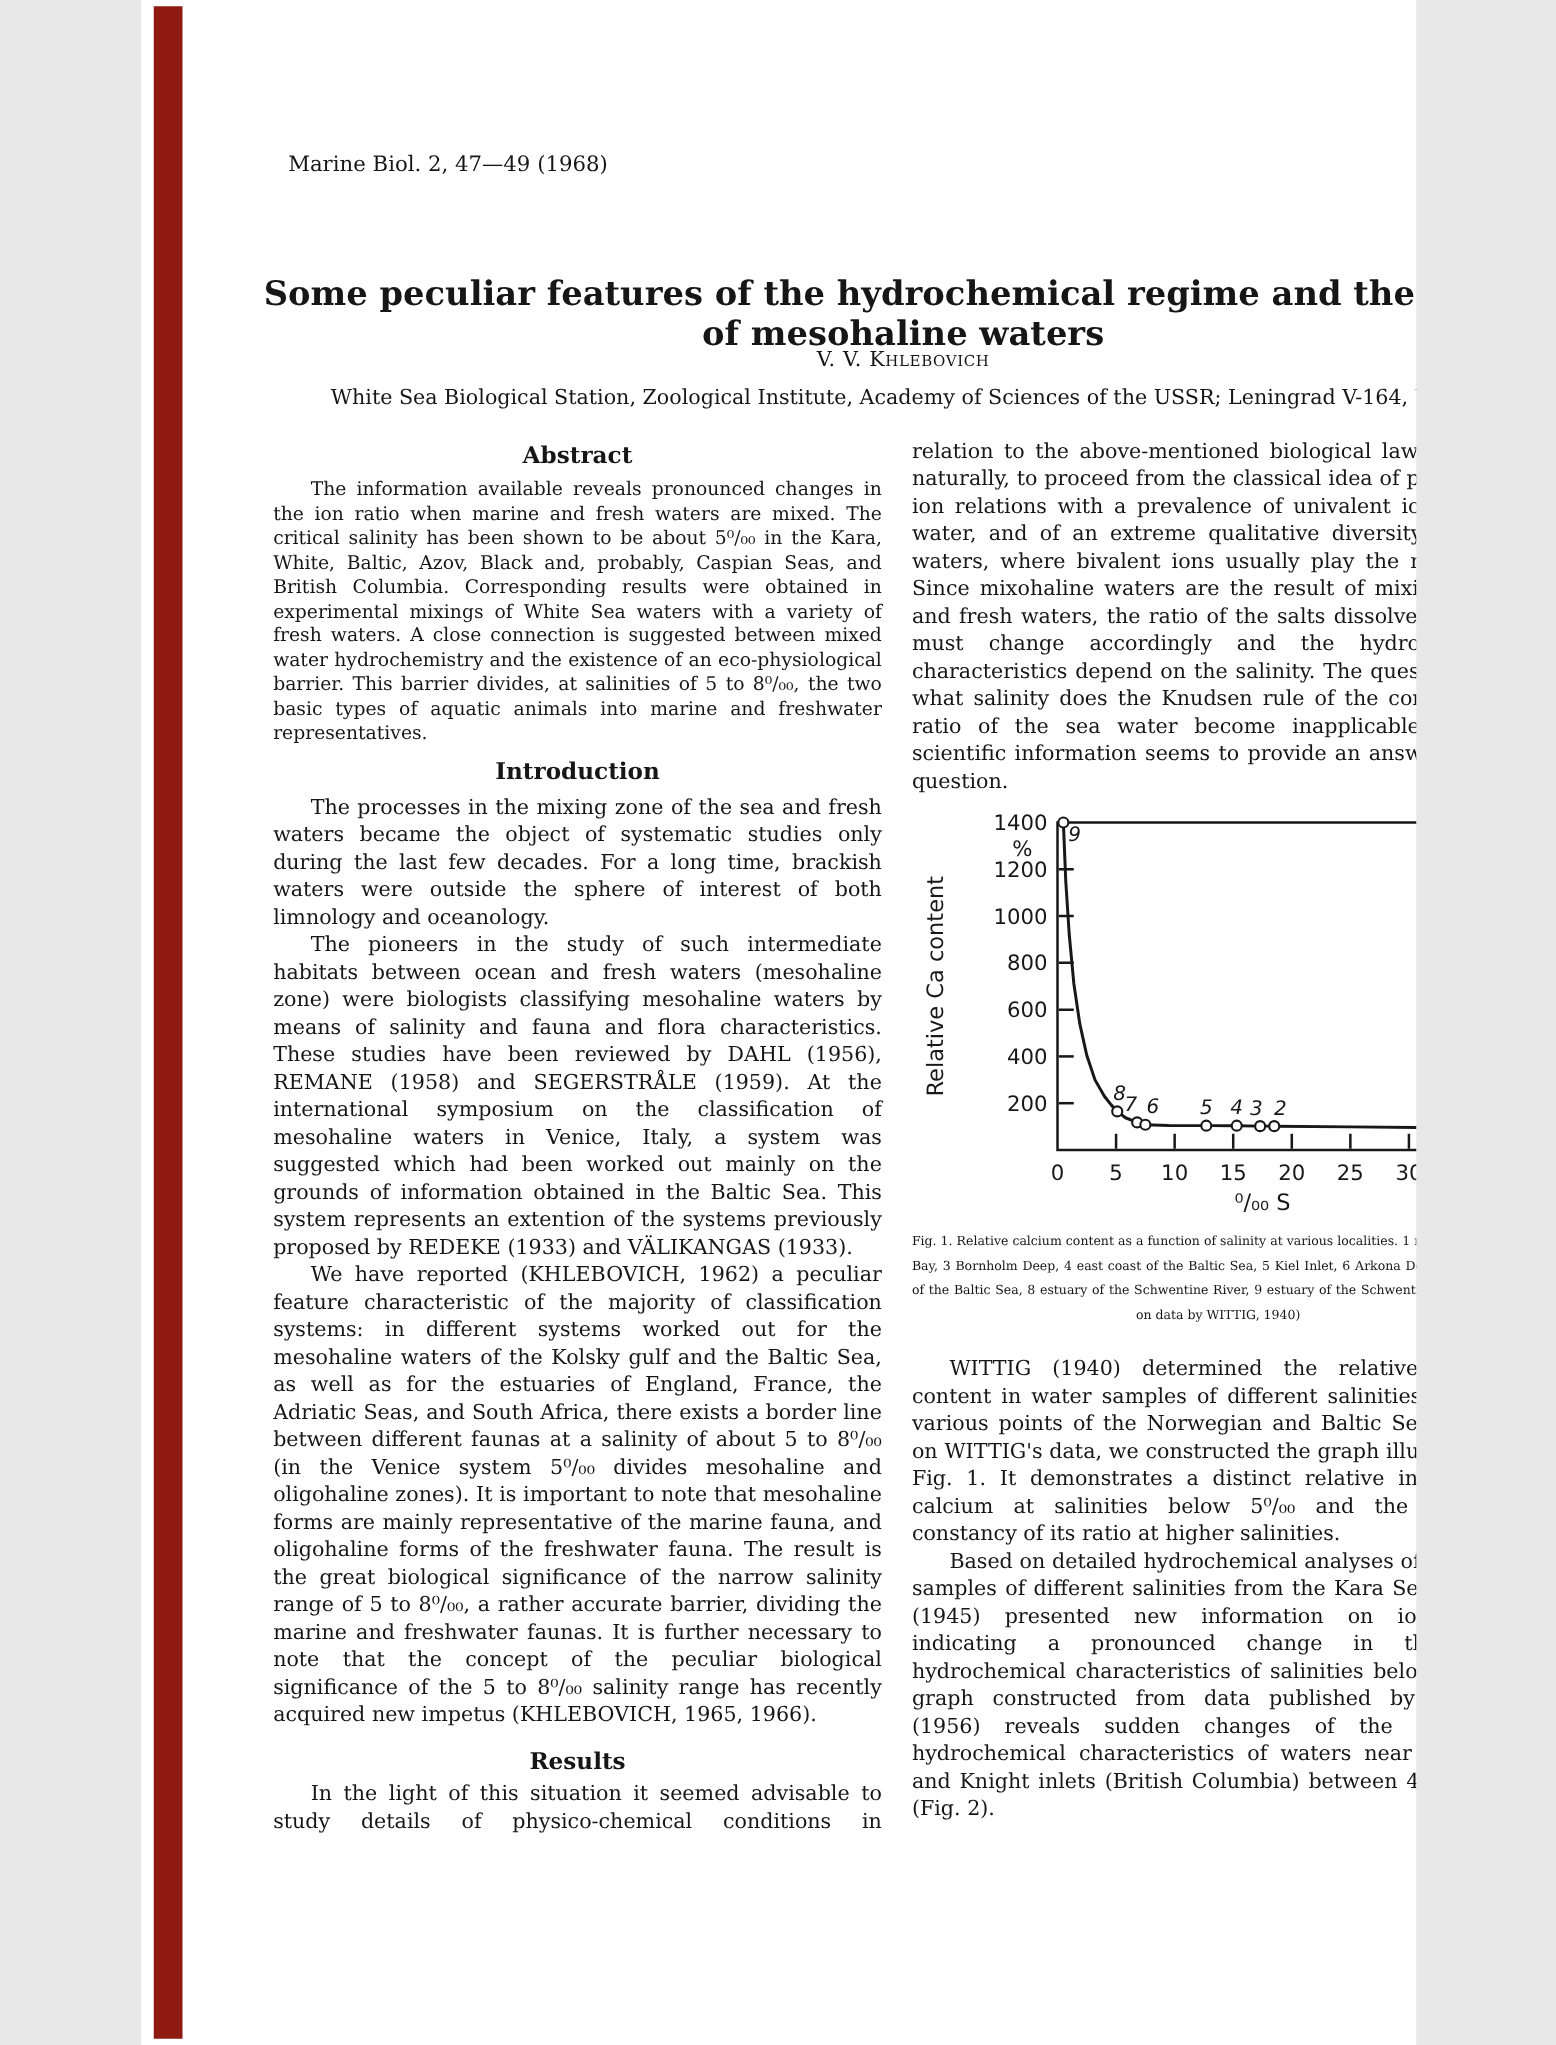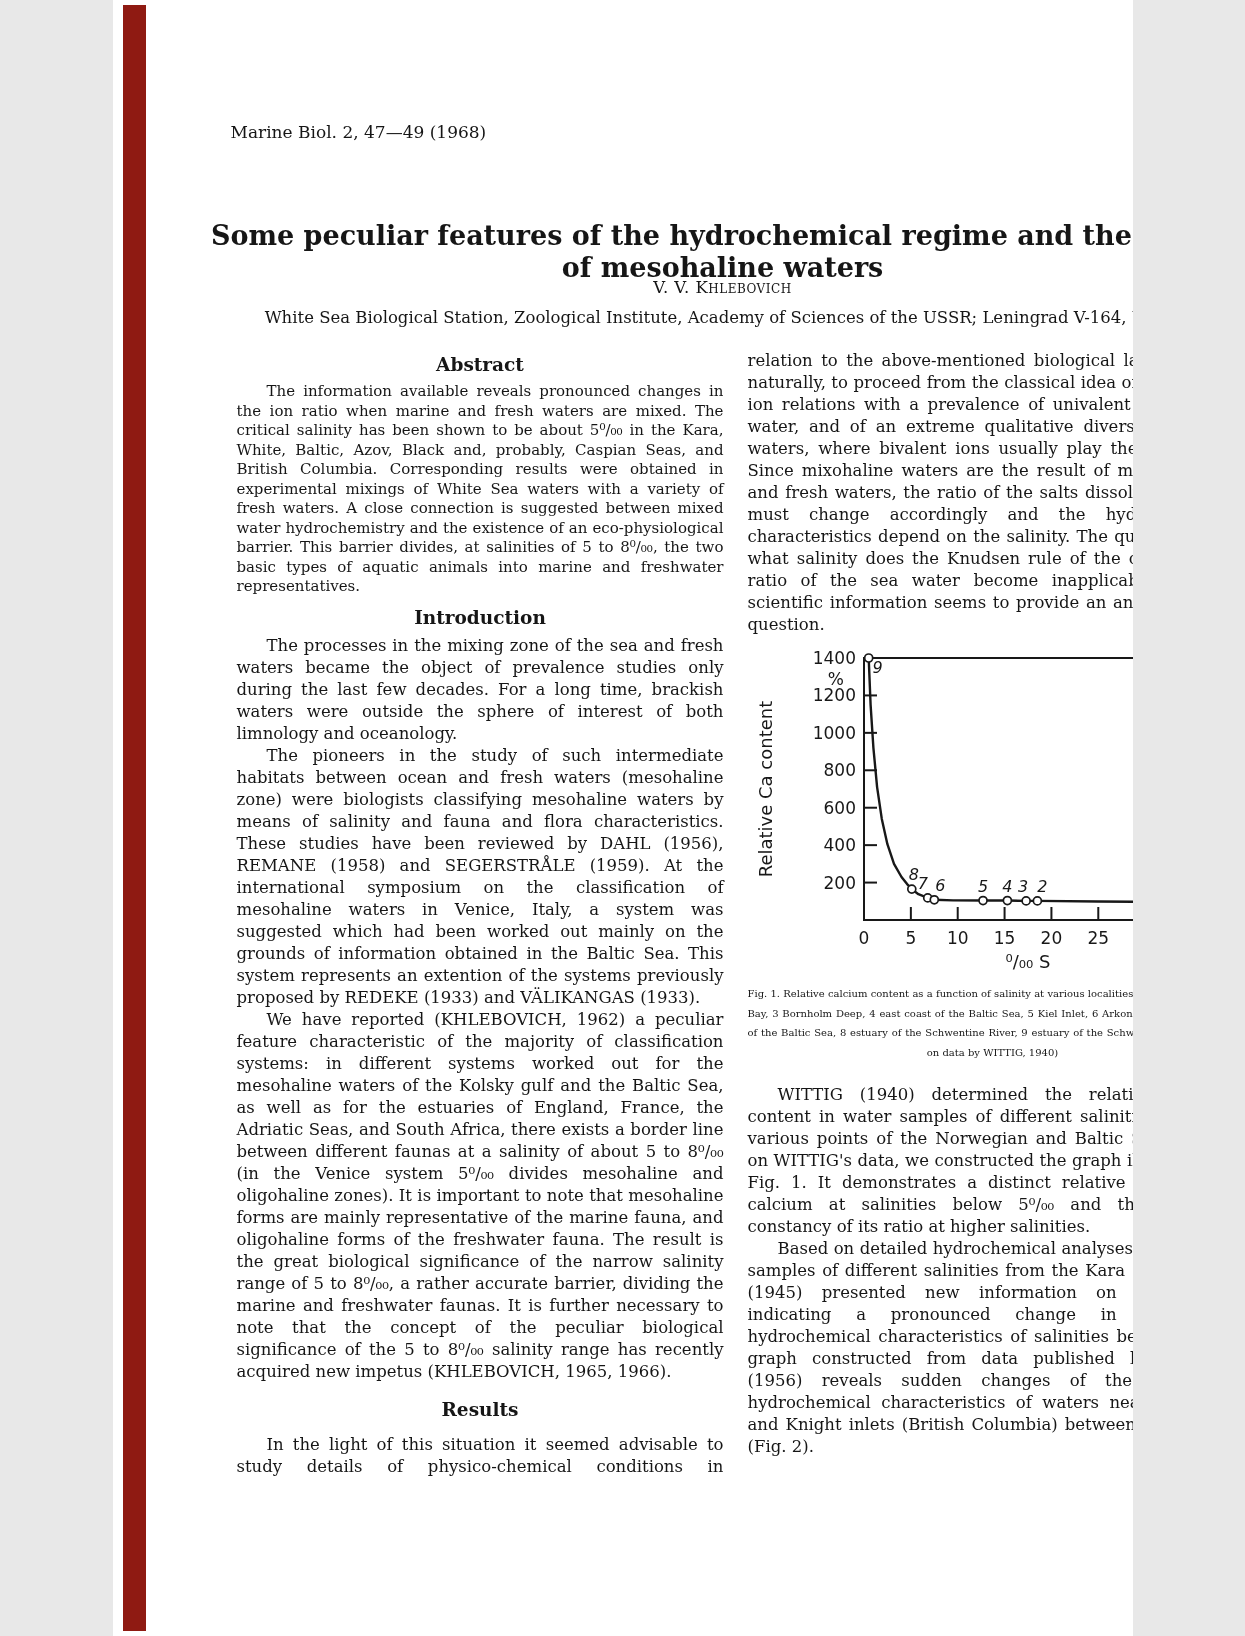--- a/index.html
+++ b/index.html
@@ -5,29 +5,29 @@
   html,body{margin:0;padding:0;background:#e8e8e8;}
   .page{position:relative;width:1020px;height:1636px;background:#ffffff;margin:0 auto;
         font-family:"DejaVu Serif", serif;color:#161616;overflow:hidden;}
   .red-stripe{position:absolute;left:10px;top:5px;width:23px;height:1626px;background:#8f1a12;}
   .journal-ref{position:absolute;left:118px;top:122px;font-size:17px;}
   .title{position:absolute;left:90px;top:220px;width:1040px;margin:0;text-align:center;
          font-size:27px;font-weight:bold;line-height:32px;}
   .author{position:absolute;left:90px;top:278px;width:1040px;text-align:center;
           font-size:16.5px;font-variant:small-caps;letter-spacing:.5px;}
   .affiliation{position:absolute;left:90px;top:308px;width:1040px;text-align:center;font-size:16.5px;}
-  .columns{position:absolute;left:124px;top:350px;width:1000px;display:flex;gap:24px;}
+  .columns{position:absolute;left:106px;top:350px;width:1000px;display:flex;gap:24px;}
   .col{width:487px;}
   h2.sec{font-size:18.5px;font-weight:bold;text-align:center;margin:10px 0 7px 0;}
   h2.first{margin-top:4px;}
   p{margin:0;font-size:16.5px;line-height:22px;text-align:justify;}
   p.indent{text-indent:30px;}
   p.small{font-size:15px;line-height:19.5px;}
   p.fill-last{text-align-last:justify;}
-  h2.results{margin-top:16px;margin-bottom:14px;}
+  h2.results{margin-top:16px;margin-bottom:4px;}
   figure{margin:8px 0 10px 0;width:490px;}
   #chart{width:490px;height:332px;}
   figcaption{font-size:10px;line-height:19.5px;text-align:justify;text-align-last:center;margin-top:8px;}
   .rp2{margin-top:22px;}
   .tick{font:17px "DejaVu Sans", sans-serif;fill:#181818;}
   .axis{font:18px "DejaVu Sans", sans-serif;fill:#181818;}
   .ptlabel{font:italic 16px "DejaVu Sans", sans-serif;fill:#181818;}
 </style>
 </head>
 <body>
@@ -39,21 +39,21 @@
   <h1 class="title">Some peculiar features of the hydrochemical regime and the object of mesohaline waters</h1>
   <div class="author">V. V. Khlebovich</div>
   <div class="affiliation">White Sea Biological Station, Zoological Institute, Academy of Sciences of the USSR; Leningrad V-164, USSR</div>
 
   <div class="columns">
     <div class="col">
       <h2 class="sec first">Abstract</h2>
       <p class="small indent">The information available reveals pronounced changes in the ion ratio when marine and fresh waters are mixed. The critical salinity has been shown to be about 5⁰/₀₀ in the Kara, White, Baltic, Azov, Black and, probably, Caspian Seas, and British Columbia. Corresponding results were obtained in experimental mixings of White Sea waters with a variety of fresh waters. A close connection is suggested between mixed water hydrochemistry and the existence of an eco-physiological barrier. This barrier divides, at salinities of 5 to 8⁰/₀₀, the two basic types of aquatic animals into marine and freshwater representatives.</p>
 
       <h2 class="sec">Introduction</h2>
-      <p class="indent">The processes in the mixing zone of the sea and fresh waters became the object of prevalence studies only during the last few decades. For a long time, brackish waters were outside the sphere of interest of both limnology and oceanology.</p>
+      <p class="indent">The processes in the mixing zone of the sea and fresh waters became the object of systematic studies only during the last few decades. For a long time, brackish waters were outside the sphere of interest of both limnology and oceanology.</p>
       <p class="indent">The pioneers in the study of such intermediate habitats between ocean and fresh waters (mesohaline zone) were biologists classifying mesohaline waters by means of salinity and fauna and flora characteristics. These studies have been reviewed by DAHL (1956), REMANE (1958) and SEGERSTRÅLE (1959). At the international symposium on the classification of mesohaline waters in Venice, Italy, a system was suggested which had been worked out mainly on the grounds of information obtained in the Baltic Sea. This system represents an extention of the systems previously proposed by REDEKE (1933) and VÄLIKANGAS (1933).</p>
       <p class="indent">We have reported (KHLEBOVICH, 1962) a peculiar feature characteristic of the majority of classification systems: in different systems worked out for the mesohaline waters of the Kolsky gulf and the Baltic Sea, as well as for the estuaries of England, France, the Adriatic Seas, and South Africa, there exists a border line between different faunas at a salinity of about 5 to 8⁰/₀₀ (in the Venice system 5⁰/₀₀ divides mesohaline and oligohaline zones). It is important to note that mesohaline forms are mainly representative of the marine fauna, and oligohaline forms of the freshwater fauna. The result is the great biological significance of the narrow salinity range of 5 to 8⁰/₀₀, a rather accurate barrier, dividing the marine and freshwater faunas. It is further necessary to note that the concept of the peculiar biological significance of the 5 to 8⁰/₀₀ salinity range has recently acquired new impetus (KHLEBOVICH, 1965, 1966).</p>
 
       <h2 class="sec results">Results</h2>
       <p class="indent fill-last">In the light of this situation it seemed advisable to study details of physico-chemical conditions in</p>
     </div>
 
     <div class="col">
       <p>relation to the above-mentioned biological law. We had, naturally, to proceed from the classical idea of permanent ion relations with a prevalence of univalent ions in sea water, and of an extreme qualitative diversity of fresh waters, where bivalent ions usually play the main role. Since mixohaline waters are the result of mixing of sea and fresh waters, the ratio of the salts dissolved in them must change accordingly and the hydro-chemical characteristics depend on the salinity. The question is: at what salinity does the Knudsen rule of the constant ion ratio of the sea water become inapplicable? Recent scientific information seems to provide an answer to this question.</p>
 

